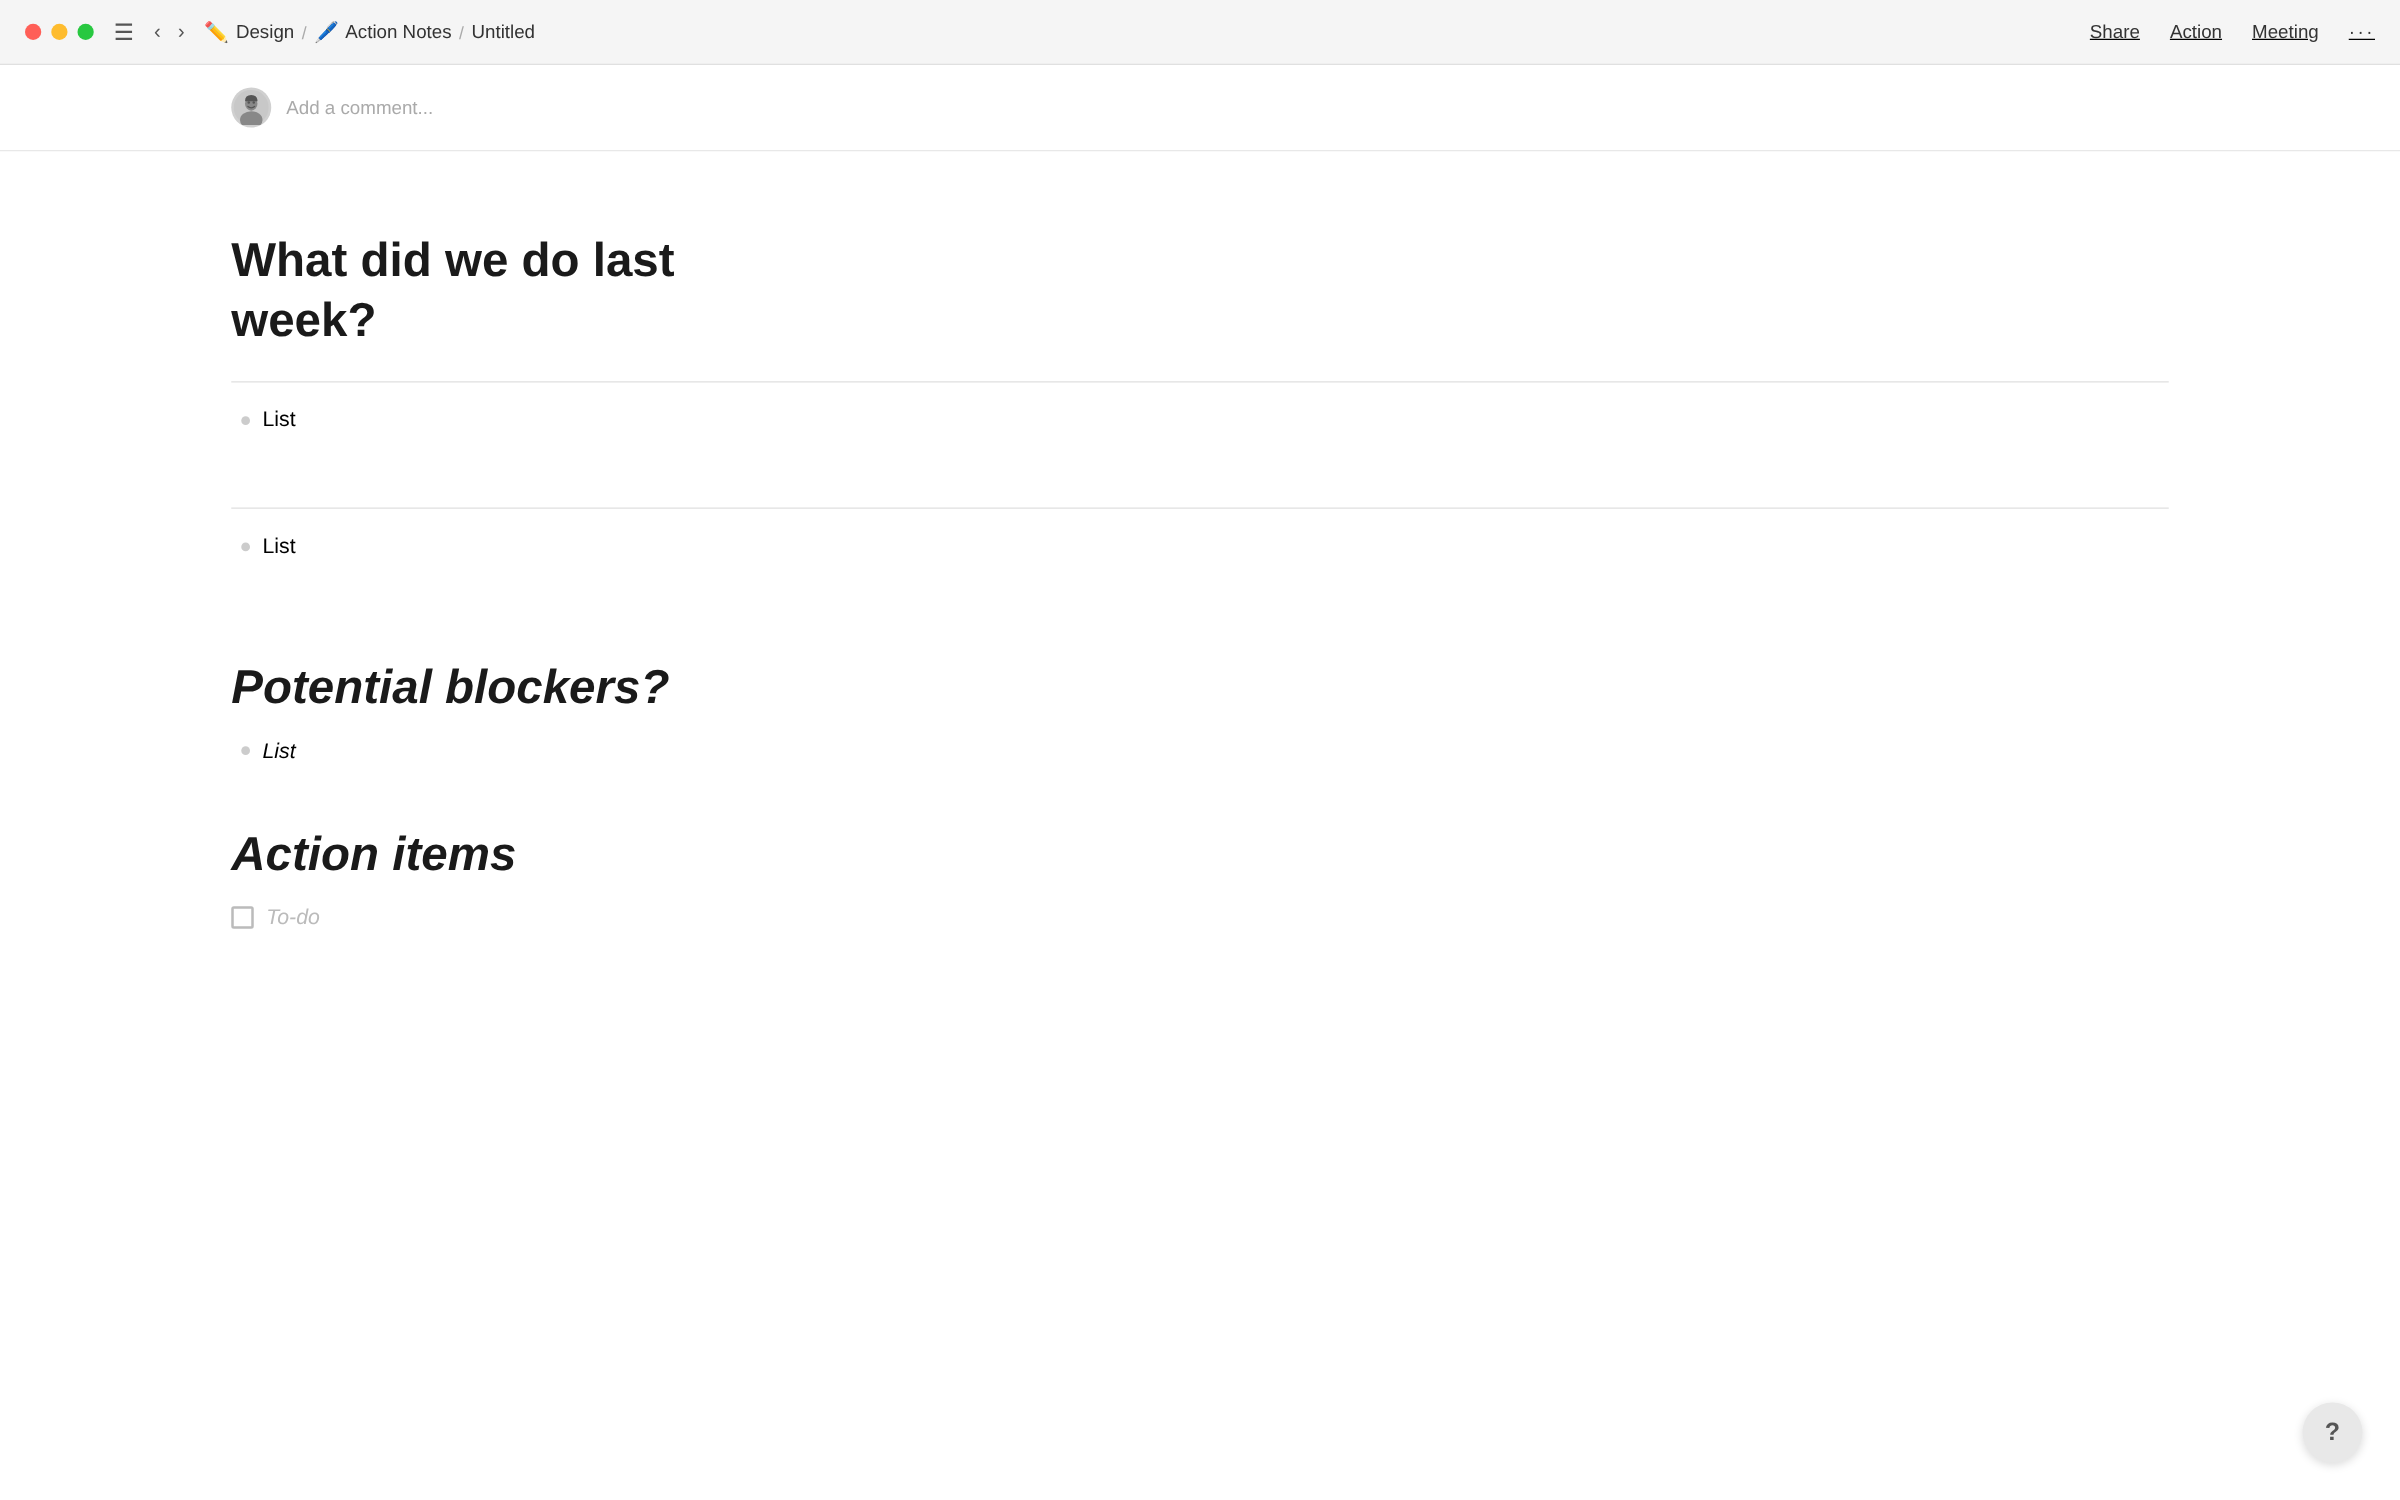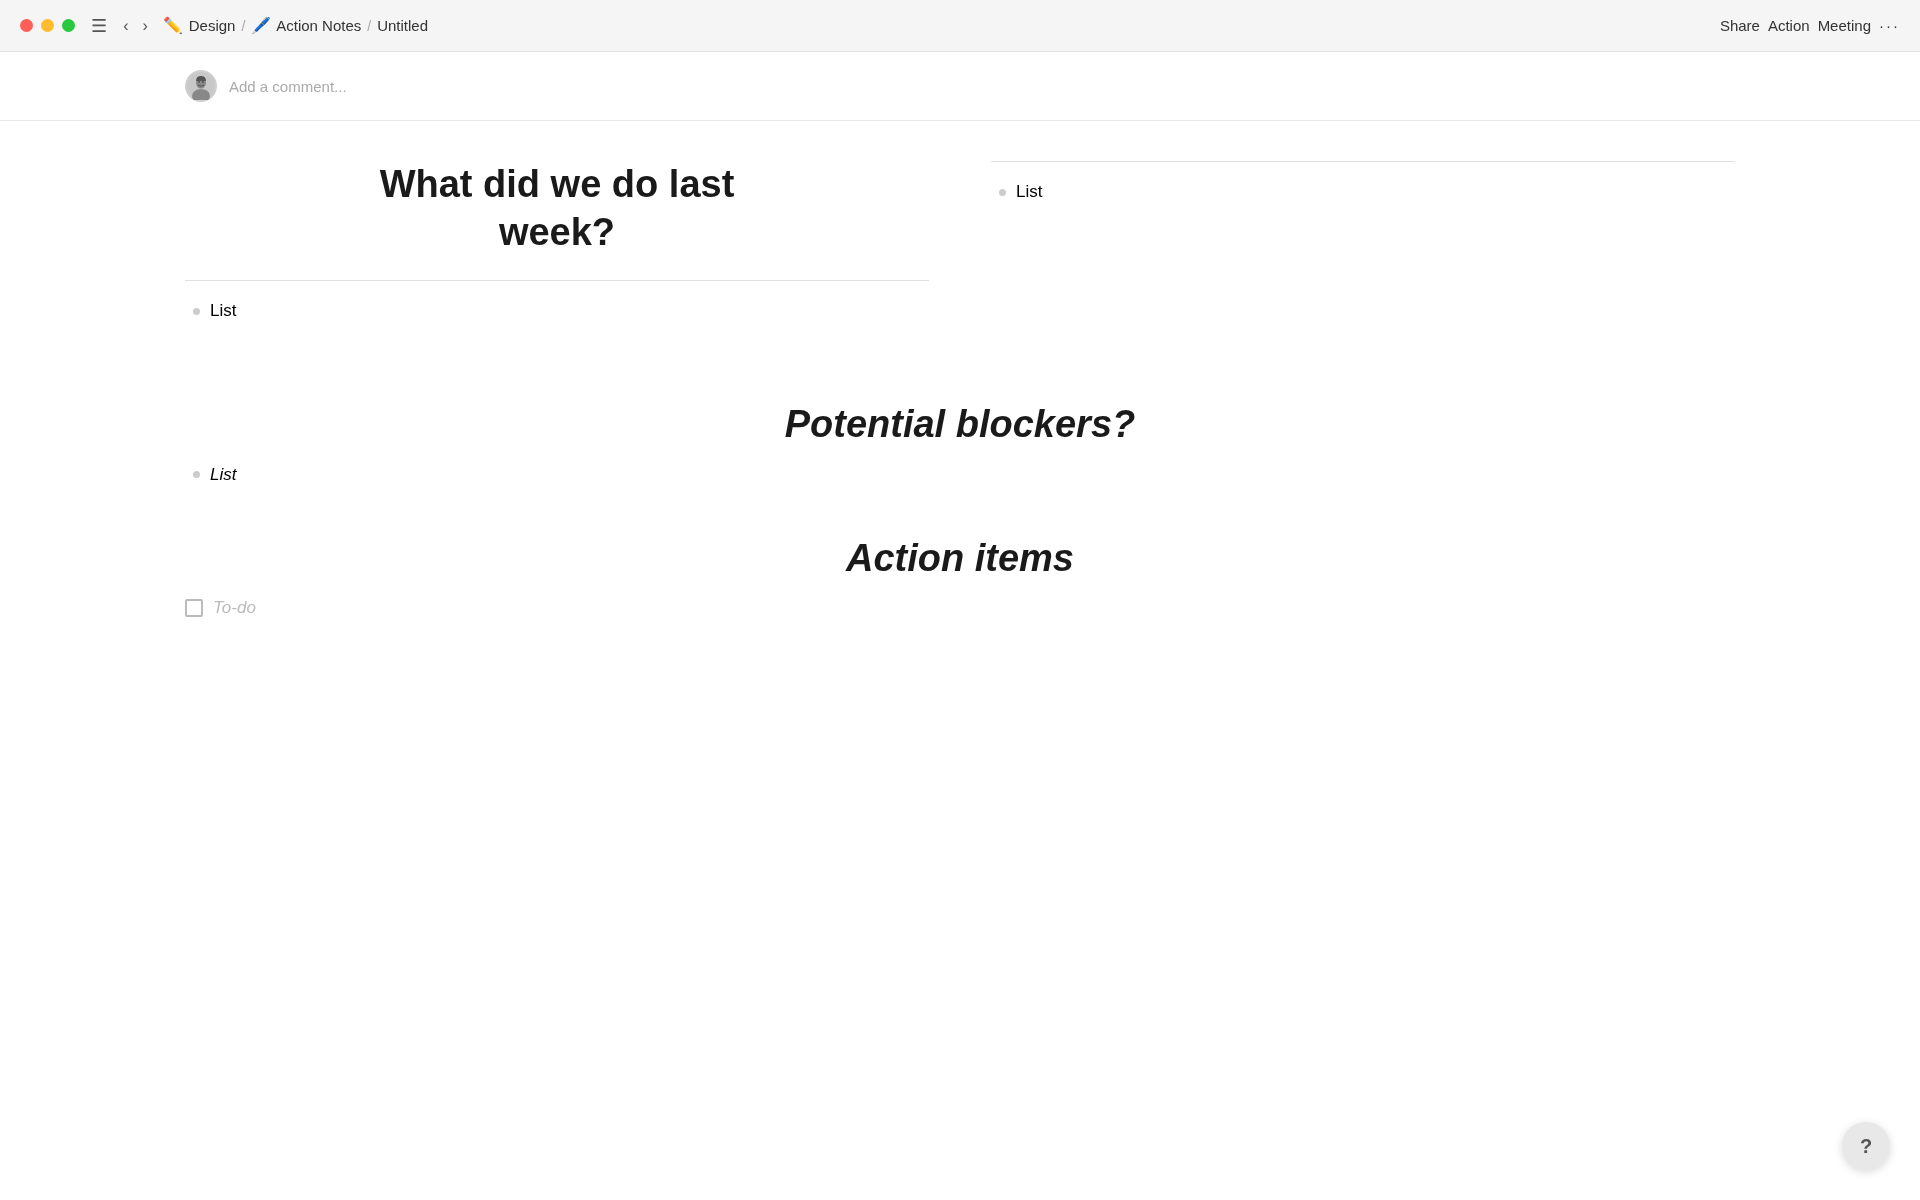--- a/index.html
+++ b/index.html
@@ -93,21 +93,22 @@
       font-size: 15px;
     }
 
     .breadcrumb-icon {
       font-size: 16px;
     }
 
     .title-bar-right {
       display: flex;
       align-items: flex-end;
-      gap: 8px;
+      gap: 24px;
+      text-decoration: underline;
     }
 
     .title-bar-right button {
       background: none;
       border: none;
       font-size: 15px;
       color: #333;
       cursor: pointer;
       font-family: inherit;
     }
@@ -116,21 +117,20 @@
       font-size: 18px;
       letter-spacing: 2px;
     }
 
     
     .content-area {
       margin-top: 52px;
       padding: 0;
       height: calc(1200px - 52px);
       overflow-y: auto;
-      text-align: center;
     }
 
     
     .comment-bar {
       display: flex;
       align-items: center;
       padding: 18px 185px;
       border-bottom: 1px solid #e8e8e8;
       gap: 12px;
     }
@@ -158,23 +158,24 @@
     }
 
     
     .doc-body {
       padding: 40px 185px;
     }
 
     
     .two-col {
       display: grid;
-      grid-template-columns: 1fr 1fr;
-      gap: 62px;
+      grid-template-columns: 1fr;
+      gap: 40px;
       margin-bottom: 60px;
+      margin-top: 25px;
     }
 
     .section {
       padding-bottom: 20px;
     }
 
     .section-title {
       font-size: 38px;
       font-weight: 700;
       color: #1a1a1a;

